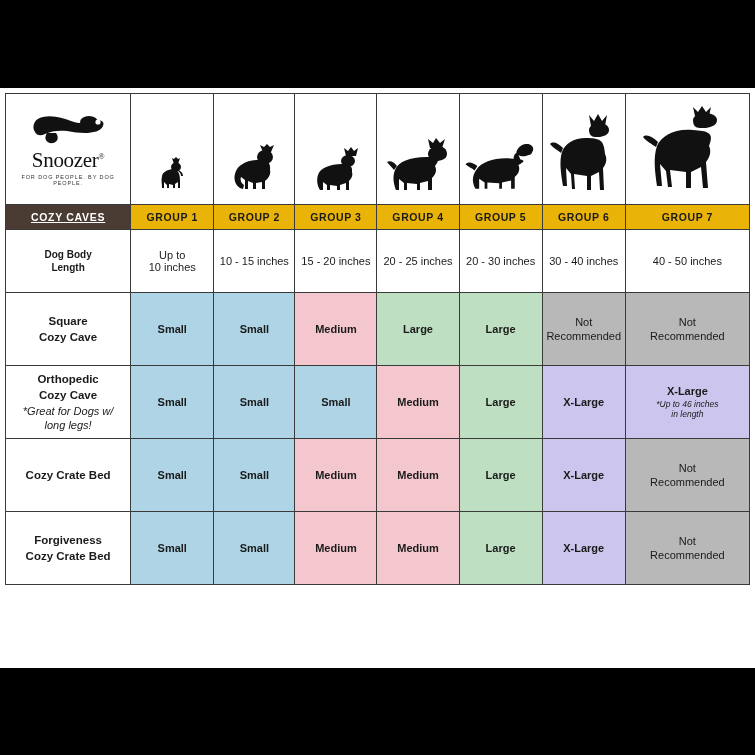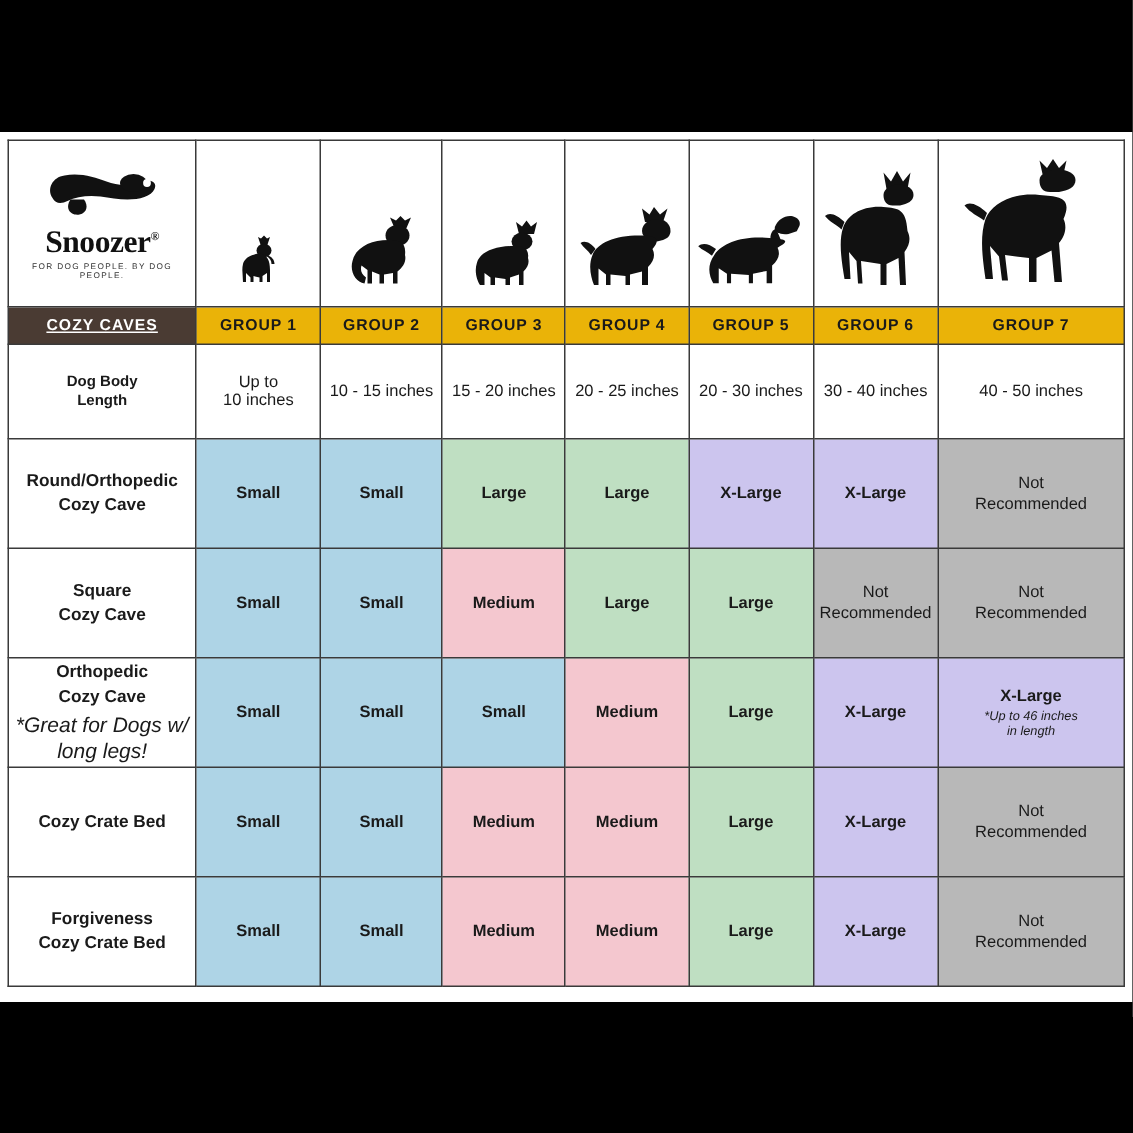--- a/index.html
+++ b/index.html
@@ -79,21 +79,21 @@
     background: #ffffff;
     font-weight: bold;
     font-size: 11.5px;
     line-height: 1.4;
     color: #1a1a1a;
   }
   td.rowlabel .sub {
     display: block;
     font-weight: normal;
     font-style: italic;
-    font-size: 14px;
+    font-size: 11px;
     line-height: 1.25;
     margin-top: 2px;
   }
   td.val { font-weight: bold; font-size: 11px; }
   td.val .note {
     display: block;
     font-weight: normal;
     font-style: italic;
     font-size: 8.5px;
     line-height: 1.2;
@@ -117,21 +117,21 @@
   .logo-wrap {
     display: flex;
     flex-direction: column;
     align-items: center;
     justify-content: center;
     height: 100%;
   }
   .logo-mark { margin-bottom: 2px; }
   .logo-word {
     font-family: "Liberation Serif", serif;
-    font-weight: bold;
+    font-weight: normal;
     font-size: 21px;
     letter-spacing: -0.3px;
     color: #111111;
     line-height: 1;
   }
   .logo-word sup { font-size: 8px; vertical-align: super; }
   .logo-tag {
     font-size: 5.5px;
     letter-spacing: 0.9px;
     color: #333333;
@@ -267,33 +267,20 @@
           </td>
           <td class="pre">Up to<br>10 inches</td>
           <td class="pre">10 - 15 inches</td>
           <td class="pre">15 - 20 inches</td>
           <td class="pre">20 - 25 inches</td>
           <td class="pre">20 - 30 inches</td>
           <td class="pre">30 - 40 inches</td>
           <td class="pre">40 - 50 inches</td>
         </tr>
 
-        <tr class="data-row">
-          <td class="rowlabel">
-            <span>Round/Orthopedic</span><br>
-            <span>Cozy Cave</span>
-          </td>
-          <td class="val sw-blue">Small</td>
-          <td class="val sw-blue">Small</td>
-          <td class="val sw-green">Large</td>
-          <td class="val sw-green">Large</td>
-          <td class="val sw-purple">X-Large</td>
-          <td class="val sw-purple">X-Large</td>
-          <td class="notrec sw-gray pre">Not<br>Recommended</td>
-        </tr>
 
         <tr class="data-row">
           <td class="rowlabel">
             <span>Square</span><br>
             <span>Cozy Cave</span>
           </td>
           <td class="val sw-blue">Small</td>
           <td class="val sw-blue">Small</td>
           <td class="val sw-pink">Medium</td>
           <td class="val sw-green">Large</td>

